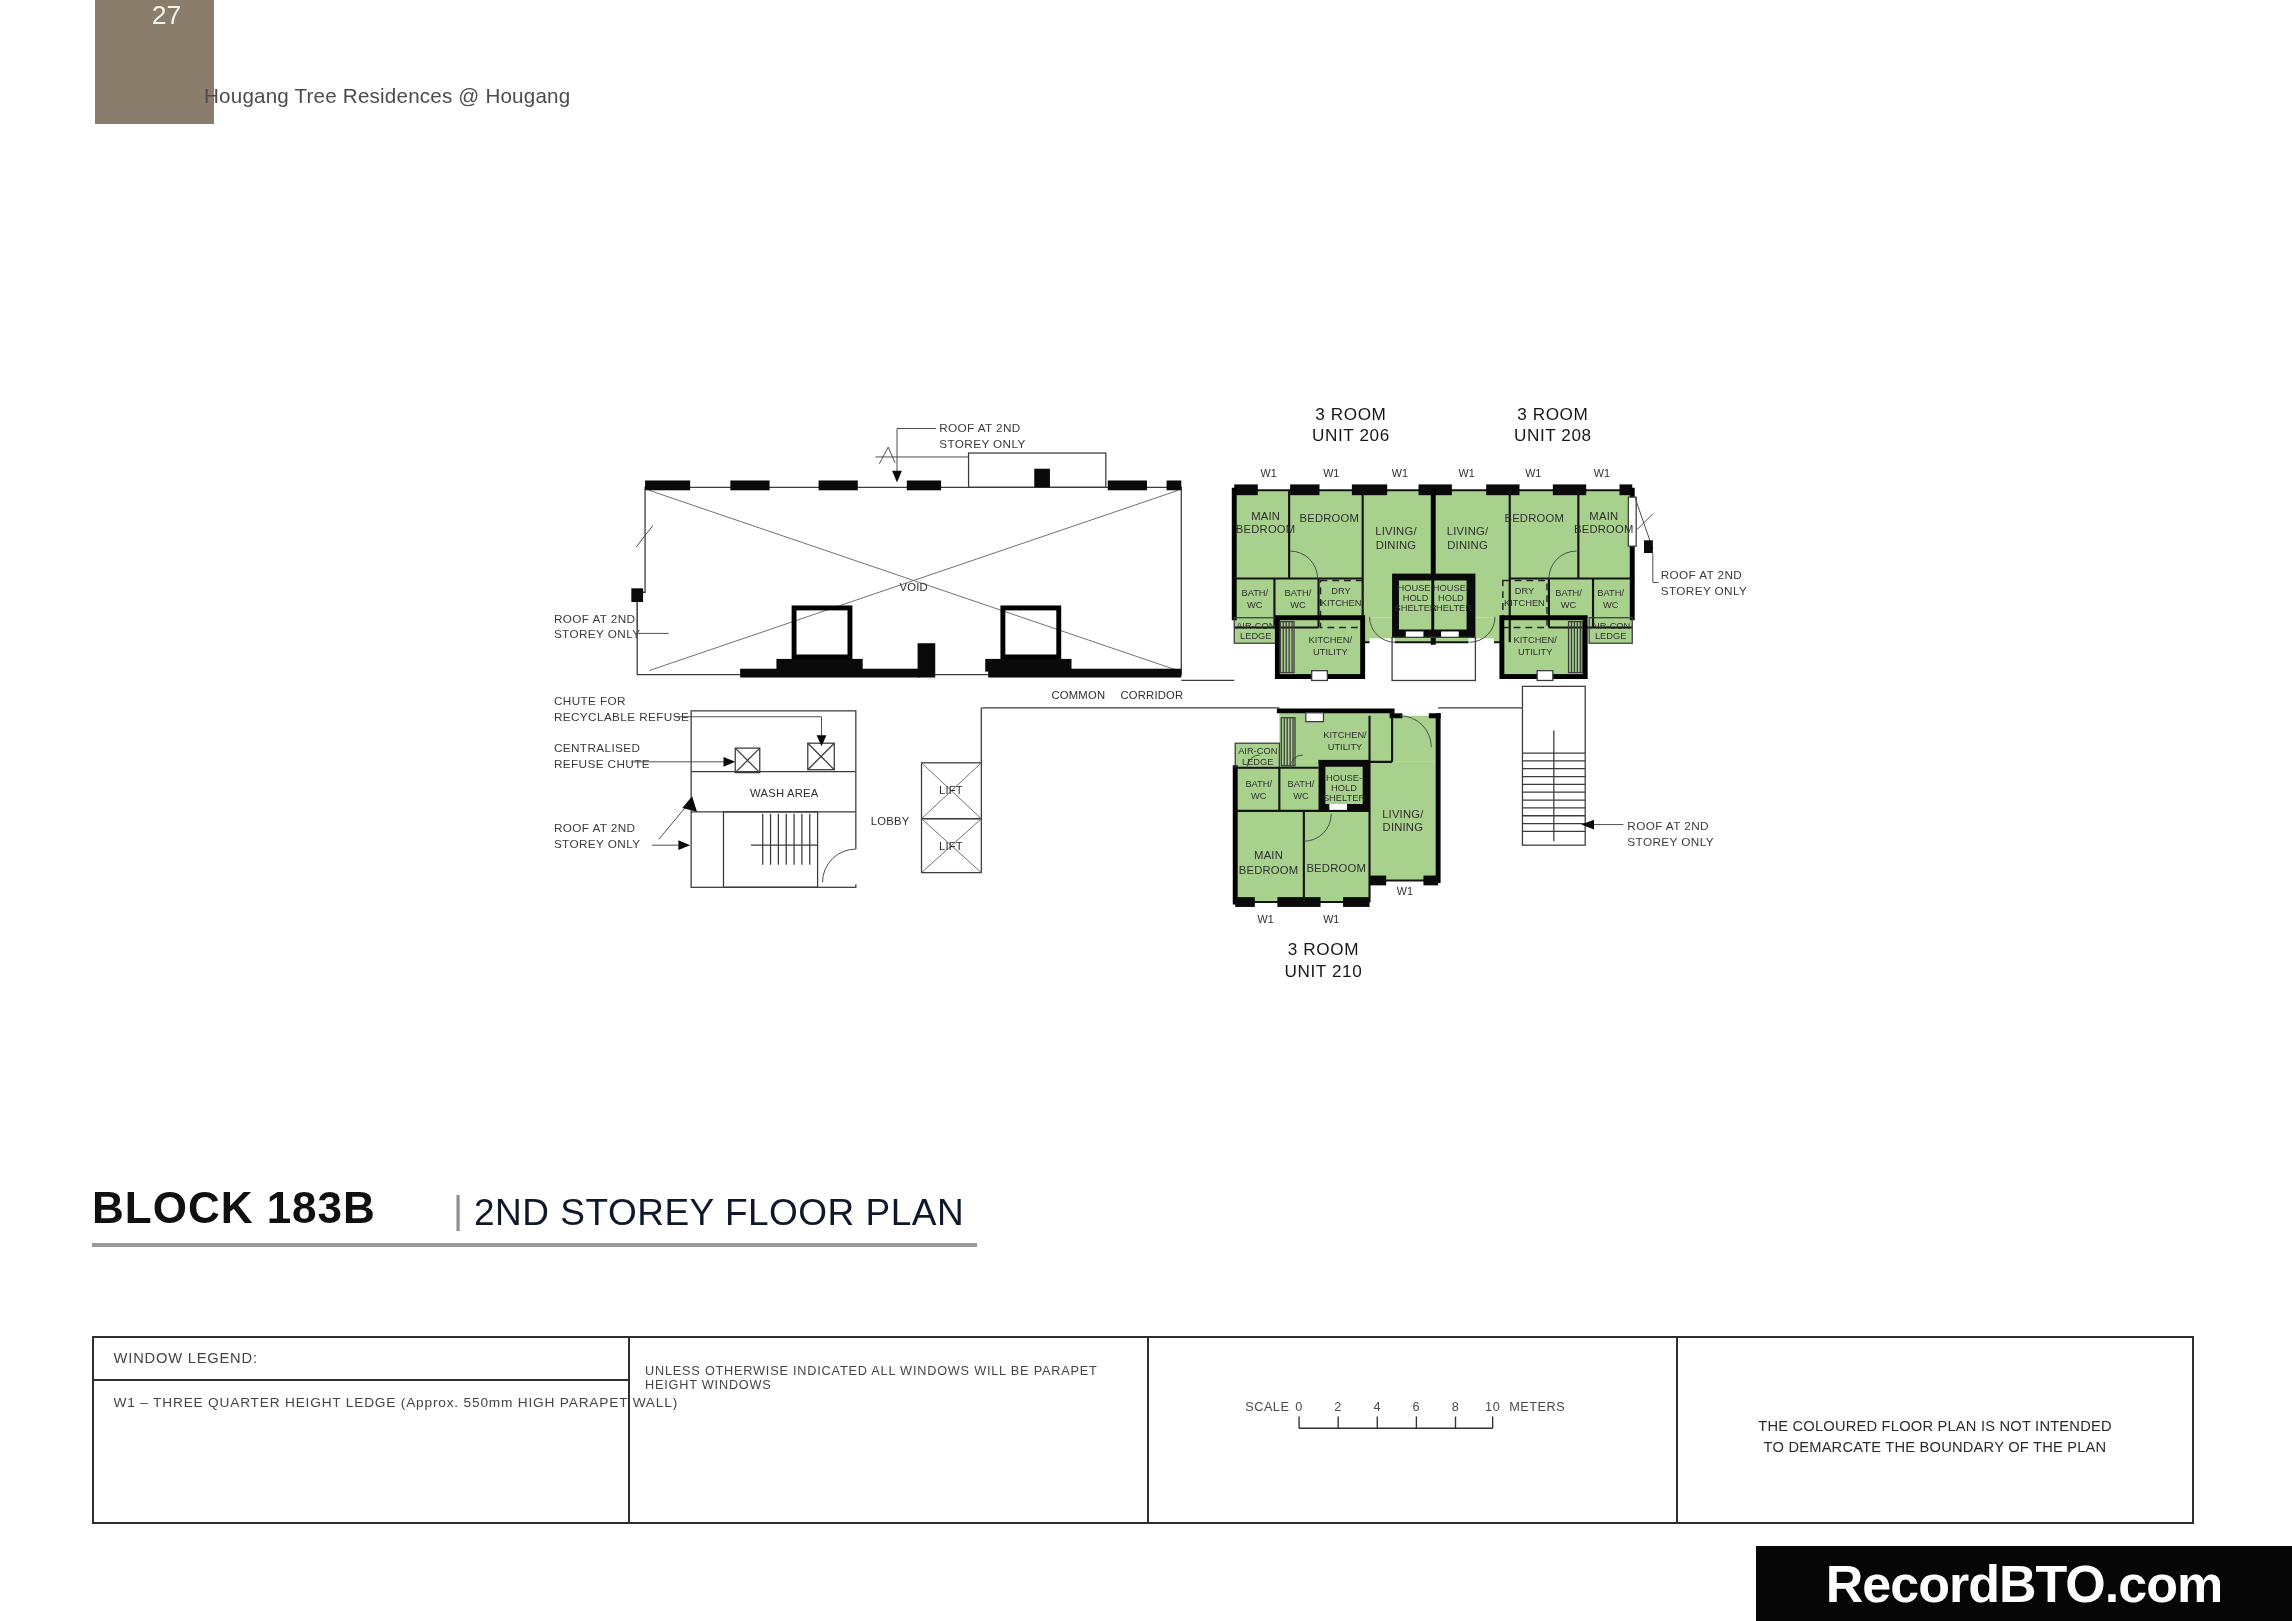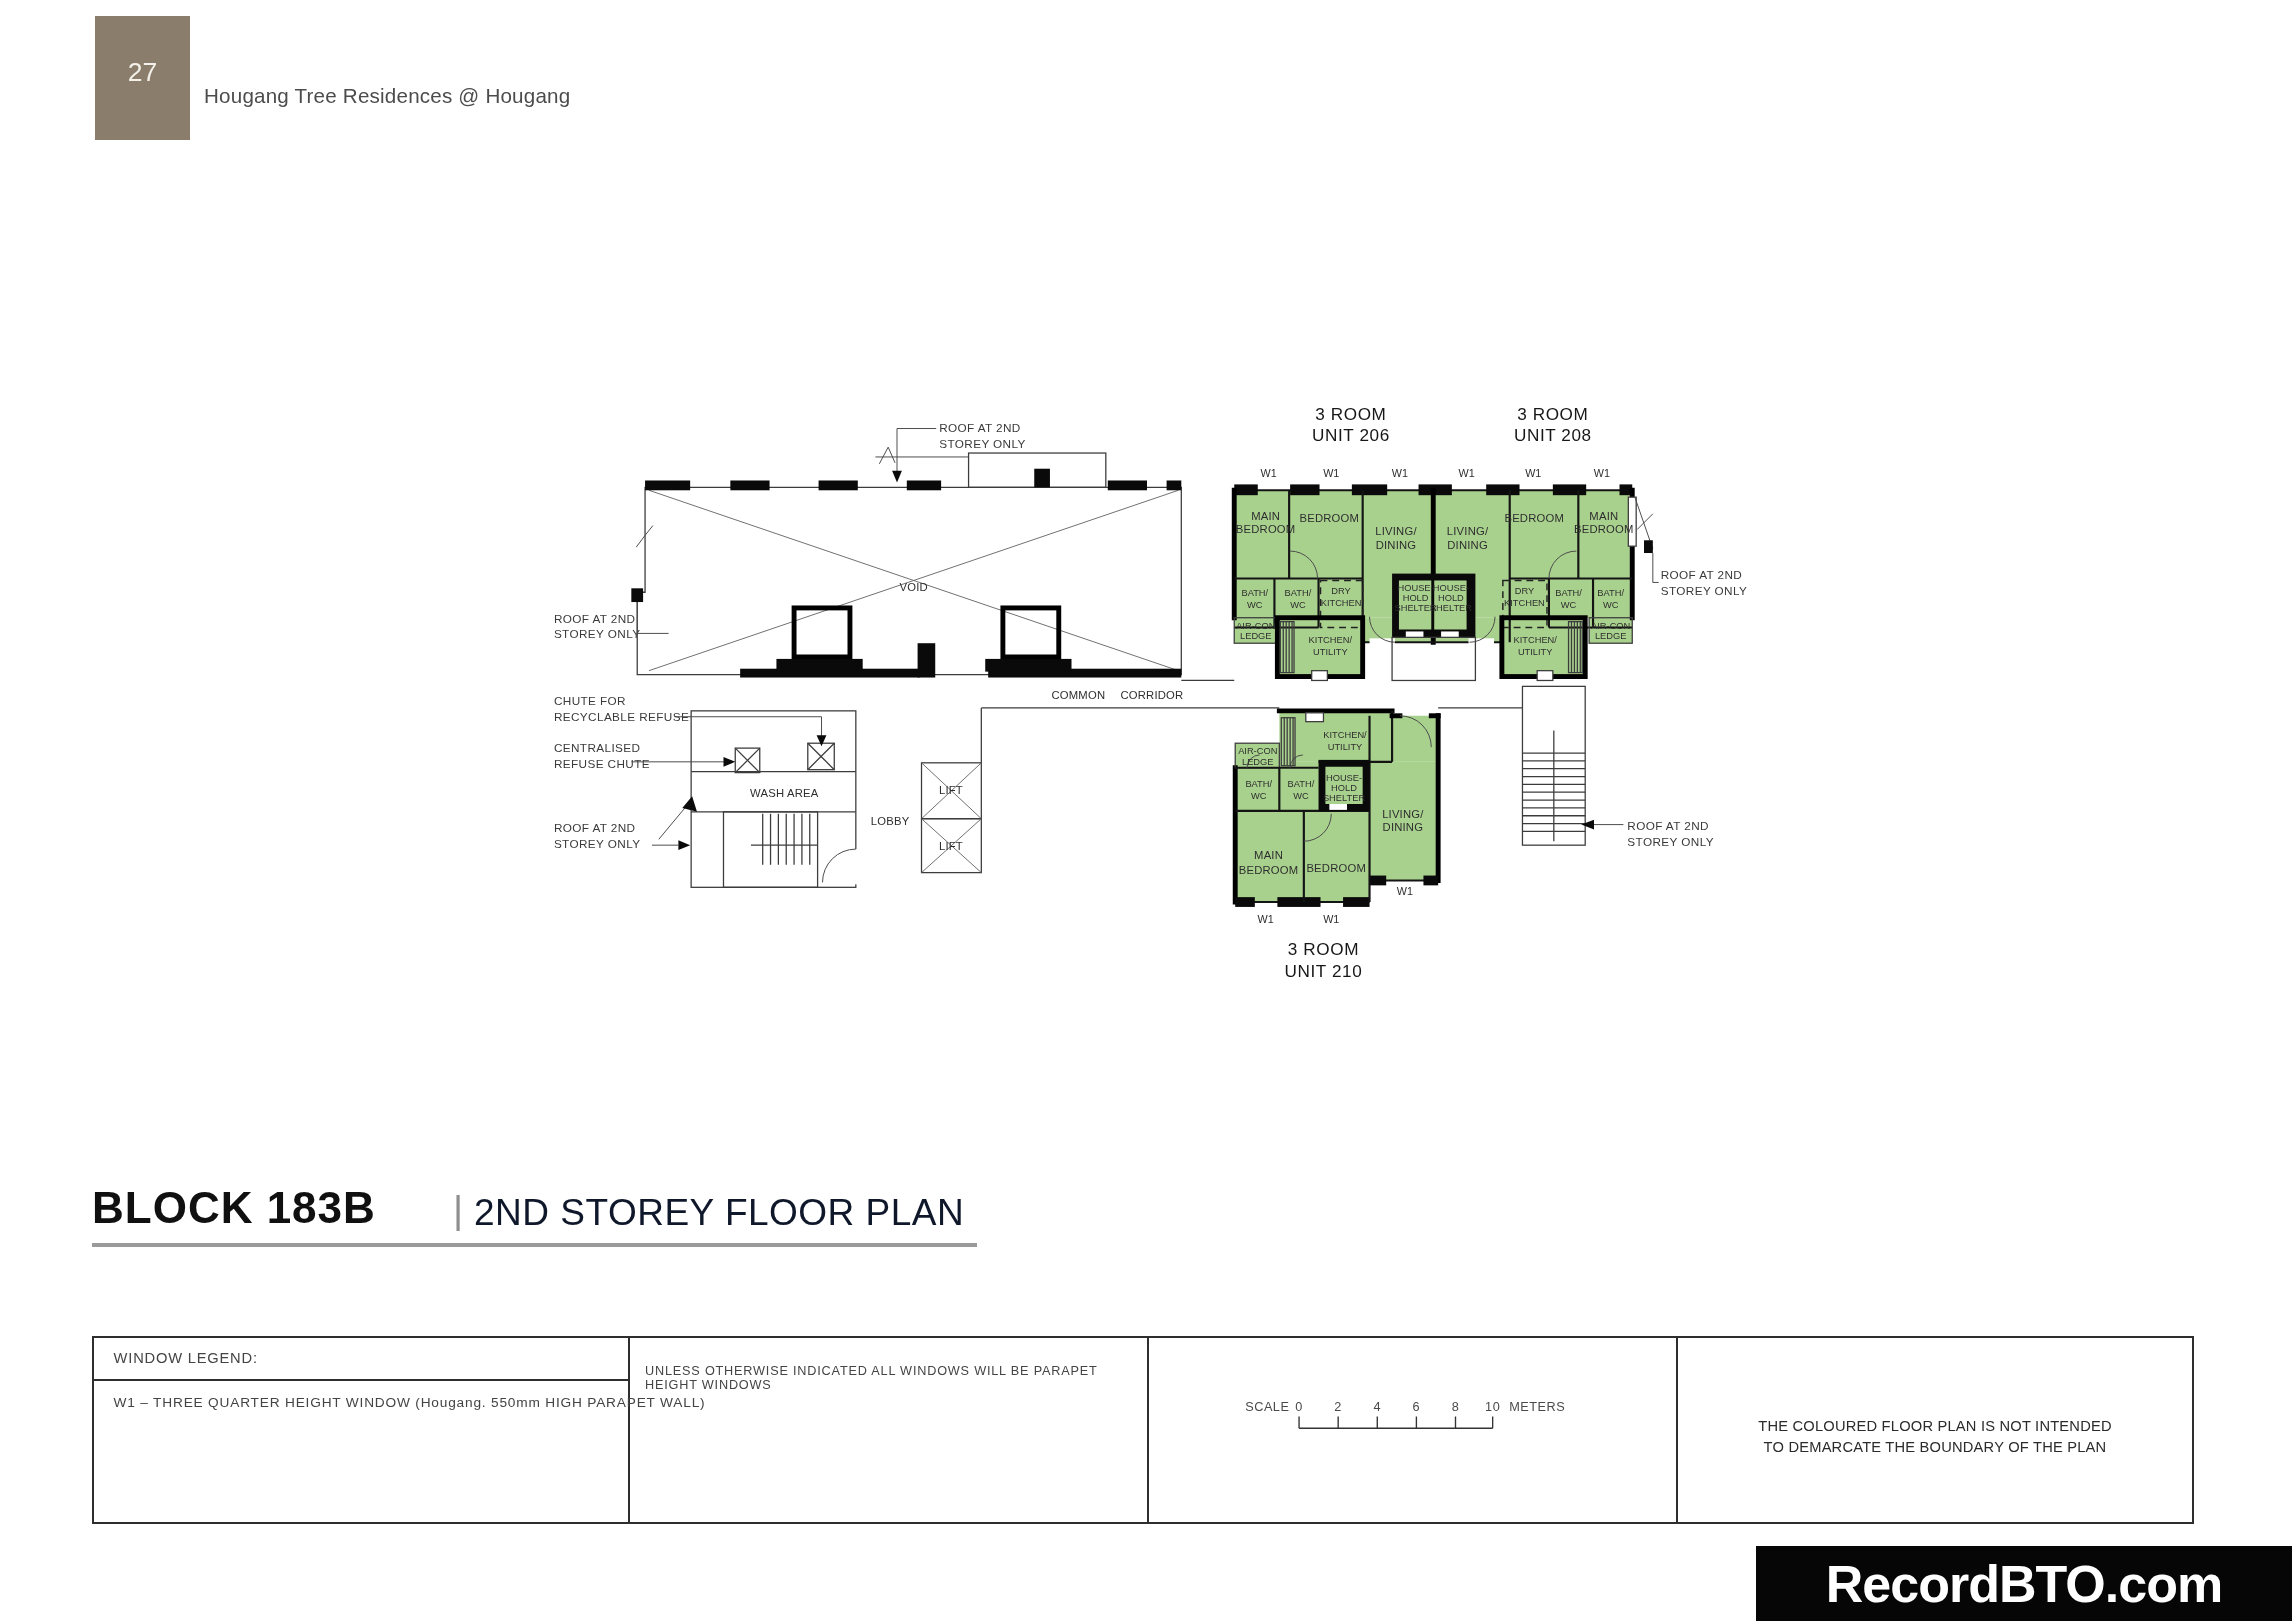--- a/index.html
+++ b/index.html
@@ -1,21 +1,21 @@
 <!DOCTYPE html>
 <html style="--unit-fill: #a9d18e; --header-box: #8b7d6b; --title-underline: #9a9a9a; --watermark-bg: #060606;"><head>
 <meta charset="utf-8">
 <style>
   html,body{margin:0;padding:0;background:#fff;}
   #page{position:relative;width:2293px;height:1621px;background:#fff;overflow:hidden;
         font-family:"Liberation Sans",sans-serif;}
 
   
-  #header-box{position:absolute;left:95px;top:16px;width:95px;height:124px;
-    background:var(--header-box,#8b7d6b);display:flex;align-items:center;justify-content:center;}
+  #header-box{position:absolute;left:95px;top:0;width:95px;height:124px;
+    background:var(--header-box,#8b7d6b);display:flex;align-items:flex-start;justify-content:center;padding-left:24px;}
   #page-number{color:#f4f1ea;font-size:26.5px;padding-bottom:11.8px;}
   #project-title{position:absolute;left:204px;top:84px;font-size:20.6px;color:#4c4c4c;letter-spacing:0.2px;}
 
   
   #plan{position:absolute;left:0;top:0;}
   #plan .w5{stroke:#000;stroke-width:5;fill:none;stroke-linecap:square;}
   #plan .w2{stroke:#141414;stroke-width:2.2;fill:none;}
   #plan .thin{stroke:#3c3c3c;stroke-width:1.3;fill:none;}
   #plan .ldr{stroke:#4a4a4a;stroke-width:1;fill:none;}
   #plan .xln{stroke:#6e6e6e;stroke-width:1;fill:none;}
@@ -422,21 +422,21 @@
   <div id="title-sep">|</div>
   <div id="storey-title">2ND STOREY FLOOR PLAN</div>
   <div id="title-underline"></div>
 
   <div id="legend">
     <div class="vdiv" style="left:534px"></div>
     <div class="vdiv" style="left:1053px"></div>
     <div class="vdiv" style="left:1582px"></div>
     <div id="cell1-divider"></div>
     <div id="window-legend-header" class="cad">WINDOW LEGEND:</div>
-    <div id="w1-desc" class="cad">W1 – THREE QUARTER HEIGHT WINDOW (Hougang. 550mm HIGH PARAPET WALL)</div>
+    <div id="w1-desc" class="cad">W1 – THREE QUARTER HEIGHT LEDGE (Approx. 550mm HIGH PARAPET WALL)</div>
     <div id="windows-note" class="cad">UNLESS OTHERWISE INDICATED ALL WINDOWS WILL BE PARAPET HEIGHT WINDOWS</div>
 
     <svg id="scale-svg" width="333" height="44" viewBox="0 0 340 45">
       <text x="0" y="16">SCALE</text>
       <text x="55" y="16" text-anchor="middle">0</text>
       <text x="95" y="16" text-anchor="middle">2</text>
       <text x="135" y="16" text-anchor="middle">4</text>
       <text x="175" y="16" text-anchor="middle">6</text>
       <text x="215" y="16" text-anchor="middle">8</text>
       <text x="253" y="16" text-anchor="middle">10</text>

